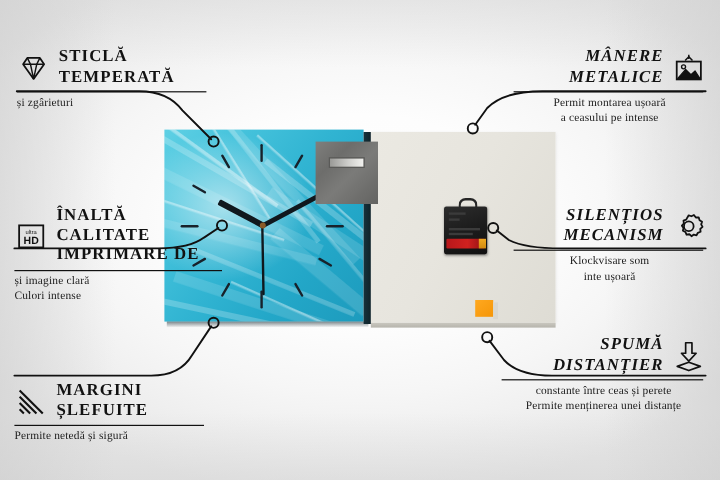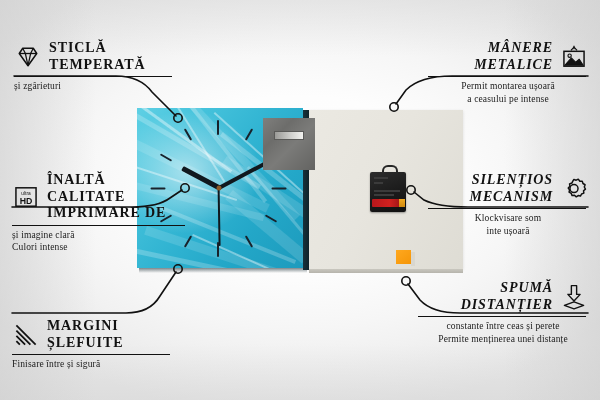--- a/index.html
+++ b/index.html
@@ -387,21 +387,21 @@
         <path d="M5 17 L15 27" stroke="#111" stroke-width="2"></path>
         <path d="M5 23 L9 27" stroke="#111" stroke-width="2"></path>
       </svg>
       <div class="cal-title">
         <div>MARGINI</div>
         <div>ȘLEFUITE</div>
       </div>
     </div>
     <div class="rule" style="width:158px;"></div>
     <div class="cal-sub">
-      <div>Finisare între și sigură</div>
+      <div>Permite netedă și sigură</div>
     </div>
   </div>
 
   <div class="callout right" style="left:428px; top:40px; width:160px;">
     <div class="title-row">
       <div class="cal-title" style="flex:1;">
         <div>MÂNERE</div>
         <div>METALICE</div>
       </div>
       <svg class="cal-icon" viewBox="0 0 32 32">

